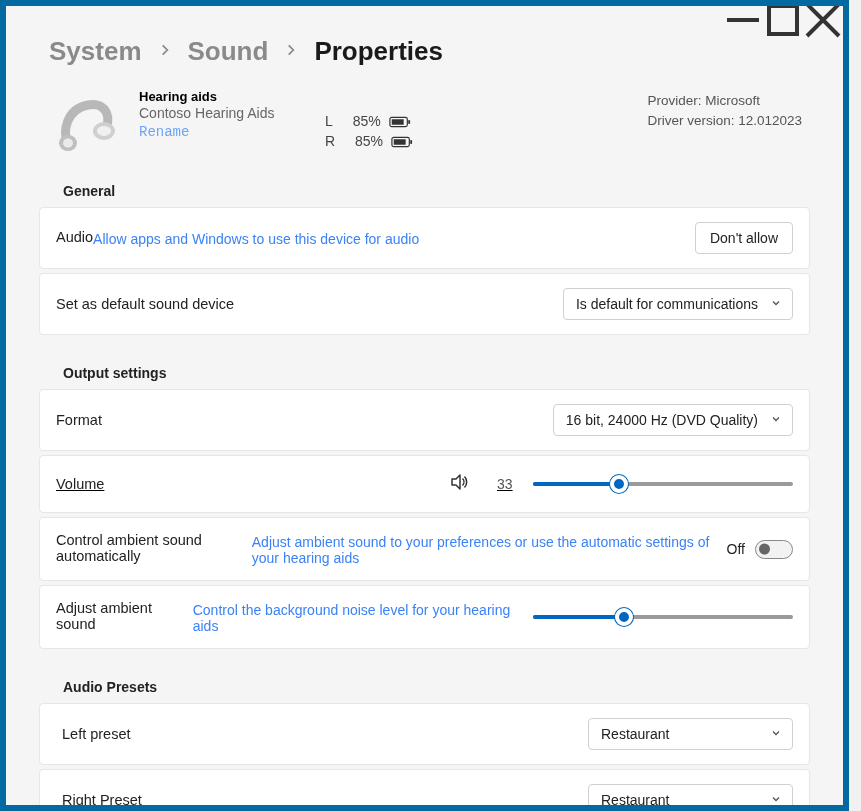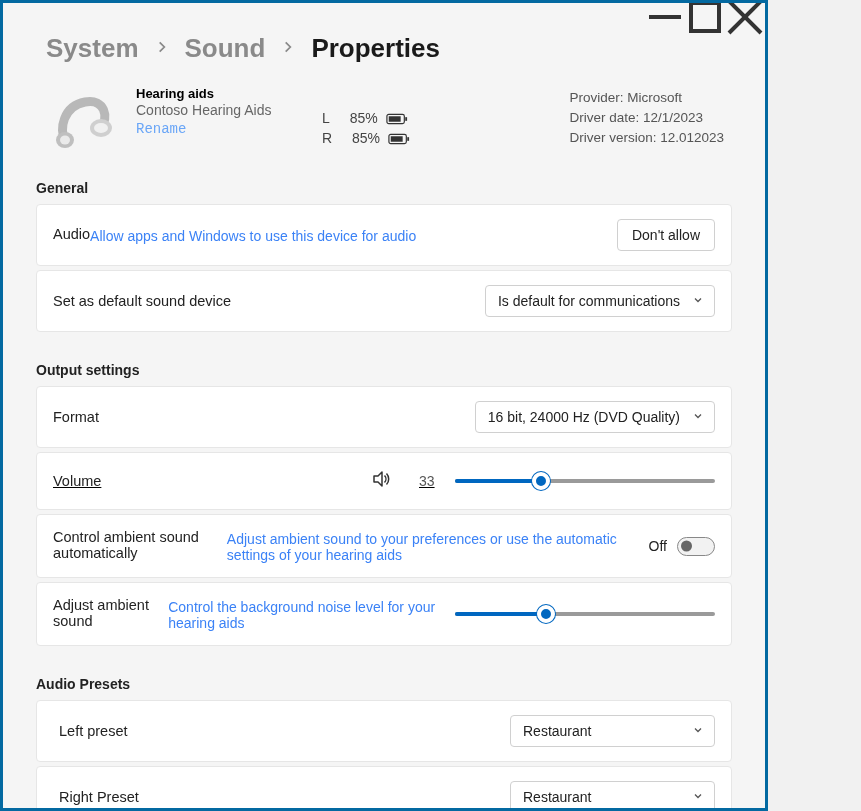--- a/index.html
+++ b/index.html
@@ -1,38 +1,38 @@
 <!DOCTYPE html>
 <html><head>
   <meta charset="utf-8">
   <style>
     * { box-sizing: border-box; margin: 0; padding: 0; font-family: "Segoe UI", -apple-system, sans-serif; }
     body { background: #f1f1f1; width: 861px; height: 811px; position: relative; }
-    .window { width: 768px; height: 811px; background: #f5f5f5; border: 3px solid #0369a1; position: relative; overflow: hidden; }
+    .window { width: 849px; height: 811px; background: #f5f5f5; border: 6px solid #0369a1; position: relative; overflow: hidden; }
     .titlebar { height: 28px; display: flex; justify-content: flex-end; align-items: center; gap: 0; }
     .titlebtn { width: 40px; height: 28px; display: flex; align-items: center; justify-content: center; font-size: 10px; color: #333; cursor: default; }
     .content { padding: 0 33px 20px 33px; }
     .breadcrumb { display: flex; align-items: center; gap: 16px; padding: 2px 10px 14px 10px; }
     .bc-item { font-size: 26px; font-weight: 600; color: #8a8a8a; }
     .bc-current { color: #1a1a1a; }
     .bc-chevron { color: #8a8a8a; }
     .bc-chevron svg { width: 14px; height: 14px; }
     .device-row { display: flex; align-items: flex-start; padding: 8px 0 18px 4px; }
     .device-icon { width: 84px; height: 70px; display:flex; align-items:center; justify-content:center; }
     .device-icon svg { width: 70px; height: 62px; }
     .device-meta { flex: 0 0 180px; padding-left: 12px; }
     .device-name { font-size: 13px; font-weight: 600; color: #000000; }
     .device-sub { font-size: 14px; color: #666; margin-top: 1px; }
     .rename { font-size: 14px; color: #6aa6f7; margin-top: 3px; cursor: pointer; font-family: Liberation Mono, monospace; }
     .battery-col { padding-left: 18px; padding-top: 22px; font-size: 14px; color: #444; }
     .battery-row { display: flex; align-items: center; gap: 8px; line-height: 20px; }
     .battery-icon { display:inline-block; }
     .battery-icon svg { width: 22px; height: 12px; vertical-align: middle; }
     .driver-col { margin-left: auto; text-align: left; padding-right: 8px; padding-top: 2px; font-size: 13.5px; color: #555; line-height: 20px; }
-    .section-header { font-size: 14px; font-weight: 600; color: #222; padding: 6px 0 8px 0; }
+    .section-header { font-size: 14px; font-weight: 600; color: #222; padding: 6px 0 8px 0; margin-left: 24px; }
     .card { background: #fff; border: 1px solid #e6e6e6; border-radius: 4px; padding: 14px 16px; margin-bottom: 4px; display: flex; align-items: center; }
     .card-labels { display: flex; flex-direction: row; }
     .card-title { font-size: 14.5px; color: #222; }
     .card-sub { font-size: 14px; color: #3b82f6; margin-top: 2px; }
     .card-ctrl { margin-left: auto; display: flex; align-items: center; gap: 12px; }
     .btn { background: #fff; border: 1px solid #d0d0d0; border-radius: 4px; padding: 7px 14px; font-size: 14px; color: #222; cursor: pointer; }
     .select { background: #fff; border: 1px solid #d0d0d0; border-radius: 4px; padding: 7px 34px 7px 12px; font-size: 14px; color: #222; position: relative; cursor: pointer; min-width: 205px; }
     .select .chev { position: absolute; right: 10px; top: 50%; transform: translateY(-50%); }
     .select .chev svg { width: 12px; height: 12px; }
     .volcard { background: #fff; border: 1px solid #e6e6e6; border-radius: 4px; padding: 16px 16px; margin-bottom: 4px; display: flex; align-items: center; text-decoration: underline; }
@@ -116,21 +116,20 @@
           <span>85%</span>
           <span class="battery-icon"><svg viewBox="0 0 24 12">
                 <rect x="1" y="1" width="19" height="10" rx="2" fill="none" stroke="#333" stroke-width="1.3"></rect>
                 <rect x="21" y="4" width="2" height="4" fill="#333"></rect>
                 <rect x="3" y="3" width="13" height="6" fill="#333"></rect>
               </svg></span>
         </div>
       </div>
       <div class="driver-col">
         <div>Provider: Microsoft</div>
-        <div>Driver date: 12/1/2023</div>
         <div>Driver version: 12.012023</div>
       </div>
     </div>
 
     <div class="section-header">General</div>
 
     <div class="card">
       <div class="card-labels">
         <div class="card-title">Audio</div>
         <div class="card-sub">Allow apps and Windows to use this device for audio</div>

